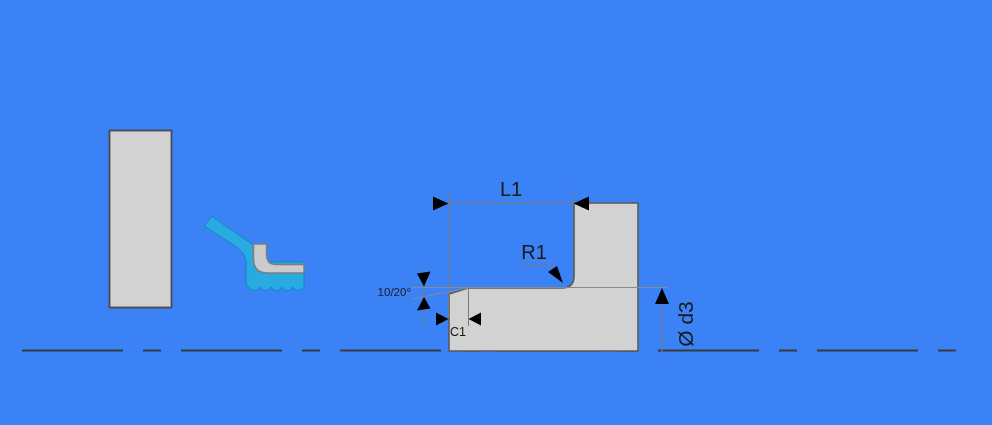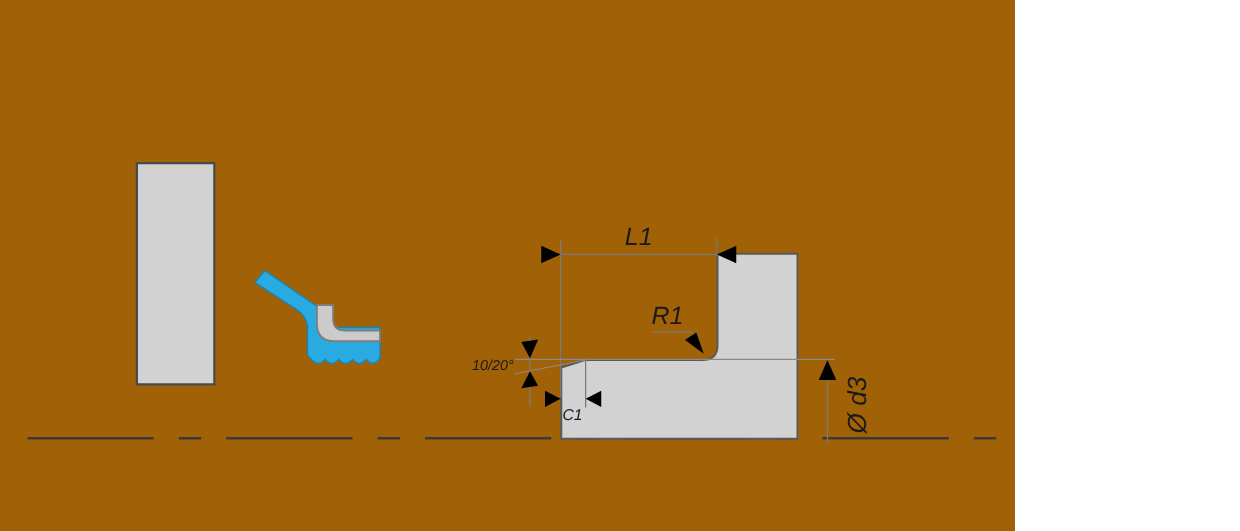--- a/index.html
+++ b/index.html
@@ -1,22 +1,21 @@
 <!DOCTYPE html>
 <html><head>
 <meta charset="utf-8">
 <style>
   html,body{margin:0;padding:0;background:#ffffff;}
   .stage{
     position:relative;
-    width:812px;height:425px;
-    background:#a16207;
+    width:992px;height:425px;
+    background:#3b82f6;
     overflow:hidden;
     font-family:"Liberation Sans", sans-serif;
-    font-style:italic;
   }
   svg{display:block;}
   text{font-family:"Liberation Sans", sans-serif;fill:#1a1a1a;}
   .dimline{stroke:#7a7a7a;stroke-width:1;fill:none;}
   .thinline{stroke:#8a8a8a;stroke-width:1;fill:none;}
   .profile{stroke:#5a5a5a;stroke-width:1.6;}
   .arrow{fill:#000000;stroke:none;}
 </style>
 </head>
 <body>

